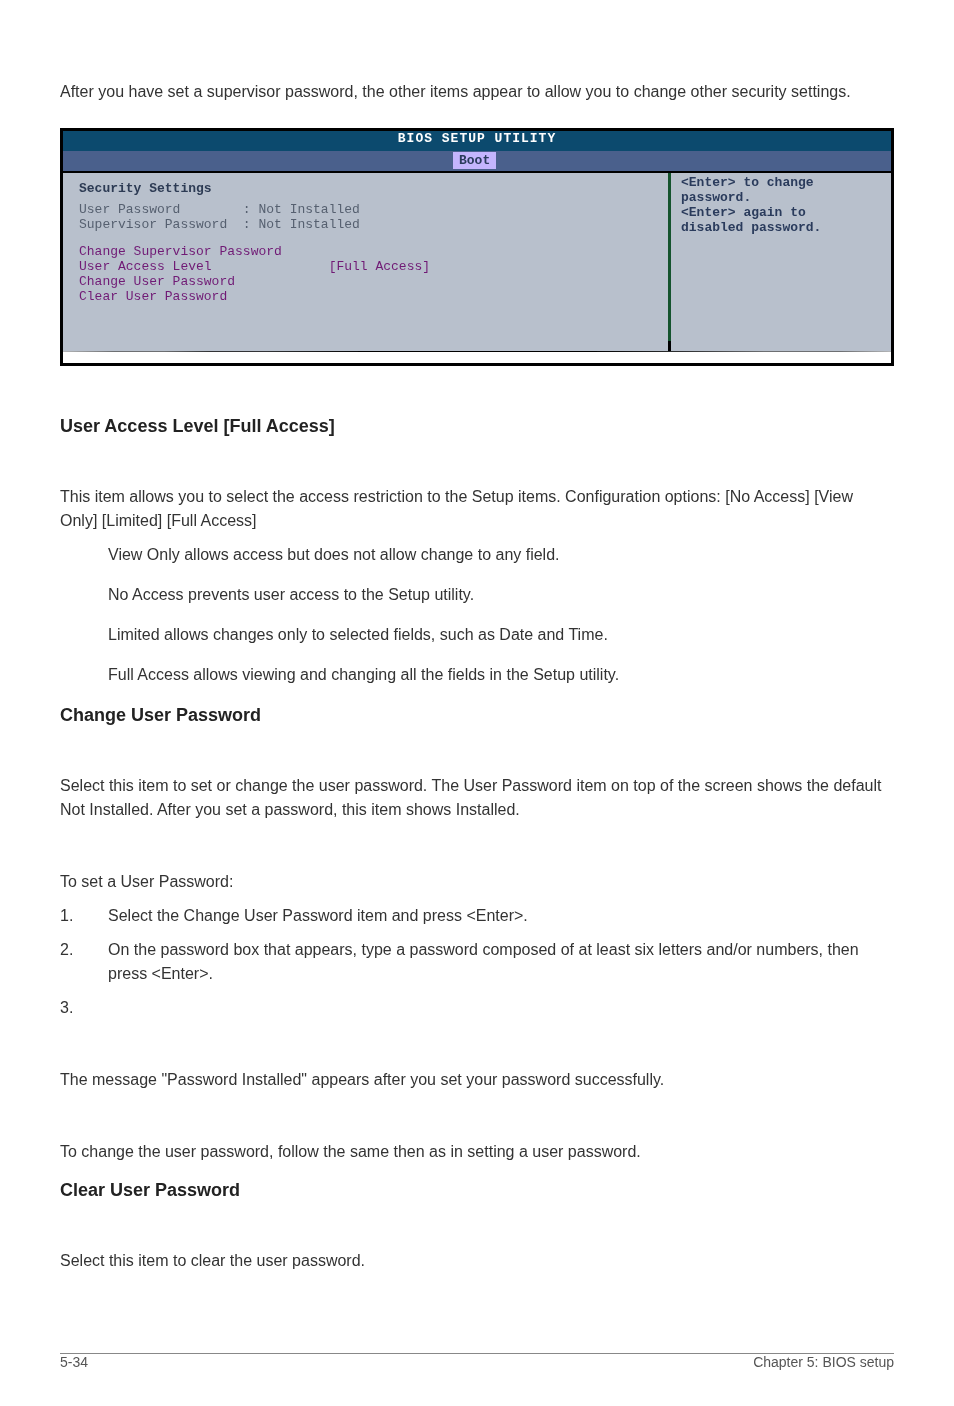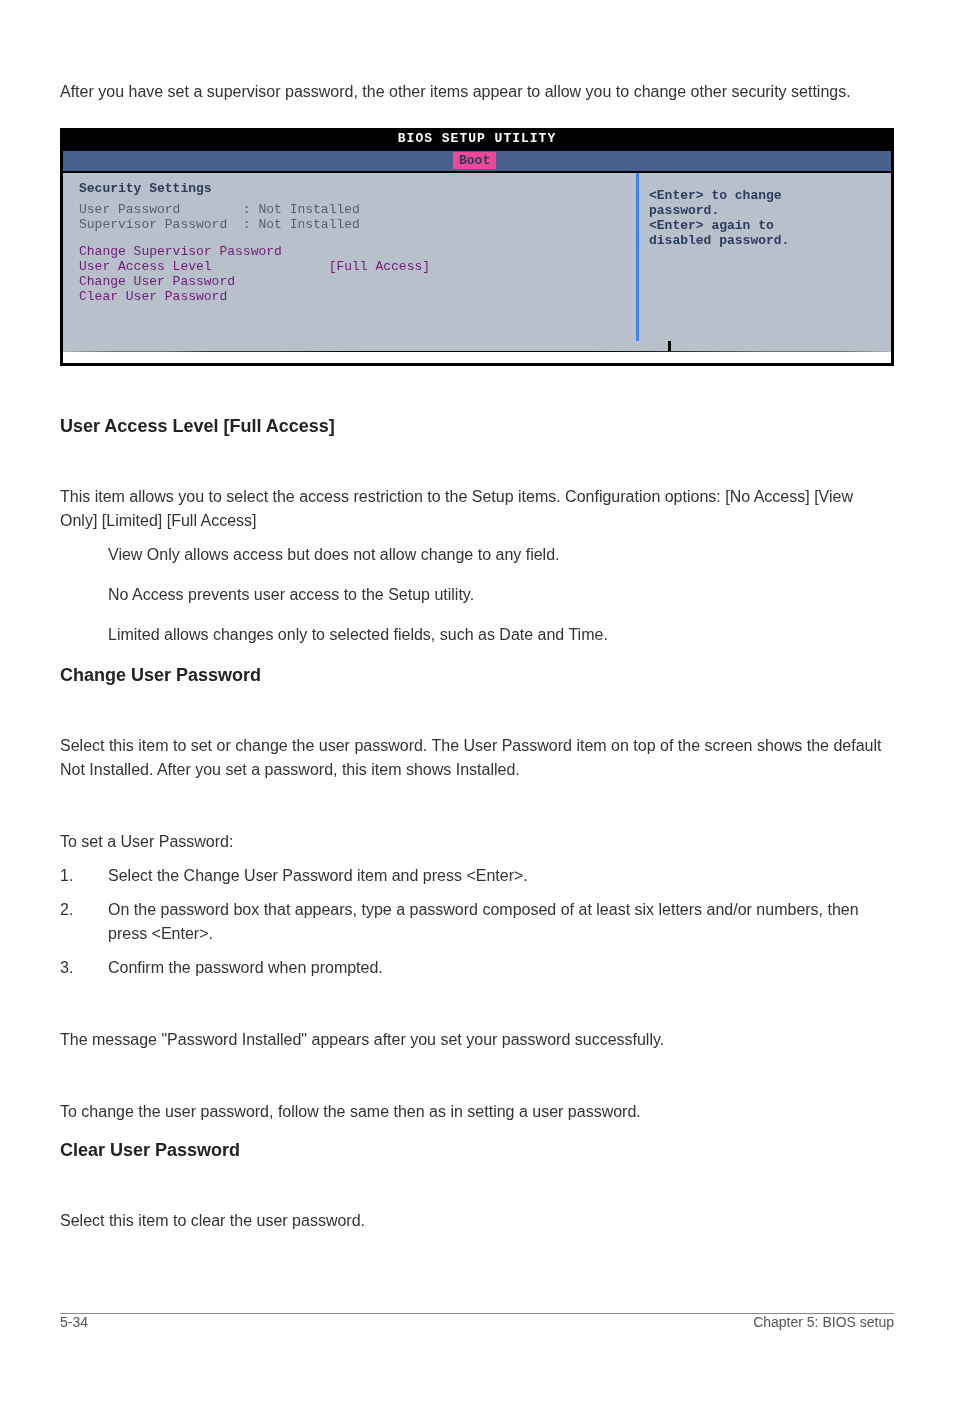--- a/index.html
+++ b/index.html
@@ -14,60 +14,60 @@
       font-size: 16px;
       line-height: 1.5;
       margin-bottom: 24px;
     }
     .bios-box {
       border: 3px solid #000;
       width: 100%;
       margin-bottom: 50px;
     }
     .bios-title-row {
-      background: #000000;
+      background: #0c4a6e;
       height: 20px;
       text-align: center;
       font-family: 'Courier New', monospace;
       color: #fff;
       font-size: 13px;
       font-weight: bold;
       letter-spacing: 1px;
     }
     .bios-tab-row {
       background: #4a608c;
       height: 20px;
       font-family: 'Courier New', monospace;
     }
     .bios-tab {
       display: inline-block;
-      background: #ec4899;
+      background: #c4b5fd;
       color: #2a3b5c;
       padding: 1px 6px;
       font-size: 13px;
       font-weight: bold;
       margin-left: 390px;
     }
     .bios-content {
       display: flex;
       background: #b8c0cc;
       border-top: 2px solid #000;
       min-height: 170px;
     }
     .bios-left {
       flex: 1;
       padding: 8px 16px;
       font-family: 'Courier New', monospace;
       font-size: 13px;
       color: #566070;
-      border-right: 3px solid #3b82f6;
+      border-right: 3px solid #14532d;
     }
     .bios-right {
-      width: 252px;
-      padding: 15px 10px;
+      width: 220px;
+      padding: 2px 10px;
       font-family: 'Courier New', monospace;
       font-size: 13px;
       font-weight: bold;
       color: #2a3b5c;
     }
     .bios-heading {
       color: #2d3b54;
       font-weight: bold;
       margin-bottom: 6px;
     }
@@ -178,37 +178,37 @@
     <div class="bios-bottom-sep"></div>
   </div>
 </div>
 
 <h3 class="section-head">User Access Level [Full Access]</h3>
 <p class="body-text">This item allows you to select the access restriction to the Setup items. Configuration options: [No Access] [View Only] [Limited] [Full Access]</p>
 <div class="indented-lines">
   <p>View Only allows access but does not allow change to any field.</p>
   <p>No Access prevents user access to the Setup utility.</p>
   <p>Limited allows changes only to selected fields, such as Date and Time.</p>
+  <p>Full Access allows viewing and changing all the fields in the Setup utility.</p>
 </div>
 
 <h3 class="section-head">Change User Password</h3>
 <p class="body-text">Select this item to set or change the user password. The User Password item on top of the screen shows the default Not Installed. After you set a password, this item shows Installed.</p>
 <p class="body-text">To set a User Password:</p>
 <ol class="steps">
   <li>
       <span class="num">1.</span>
       <span>Select the Change User Password item and press &lt;Enter&gt;.</span>
     </li>
   <li>
       <span class="num">2.</span>
       <span>On the password box that appears, type a password composed of at least six letters and/or numbers, then press &lt;Enter&gt;.</span>
     </li>
   <li>
       <span class="num">3.</span>
-      <span>Confirm the password when prompted.</span>
     </li>
 </ol>
 <p class="body-text">The message "Password Installed" appears after you set your password successfully.</p>
 <p class="body-text">To change the user password, follow the same then as in setting a user password.</p>
 
 <h3 class="section-head" style="margin-top:16px">Clear User Password</h3>
 <p class="body-text">Select this item to clear the user password.</p>
 
 <div class="footer">
   <span>5-34</span>

